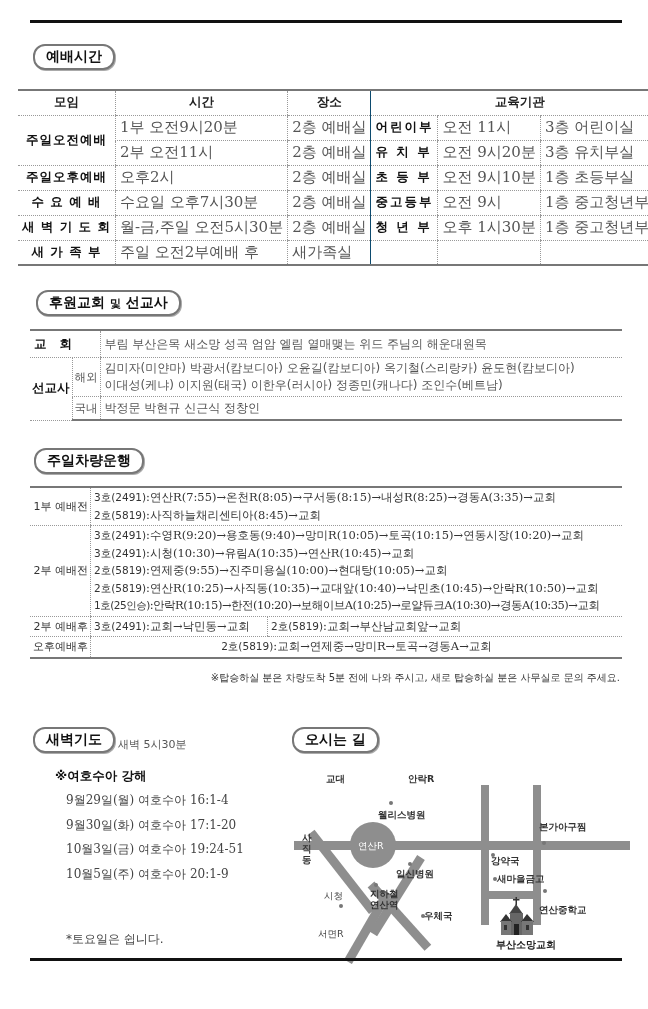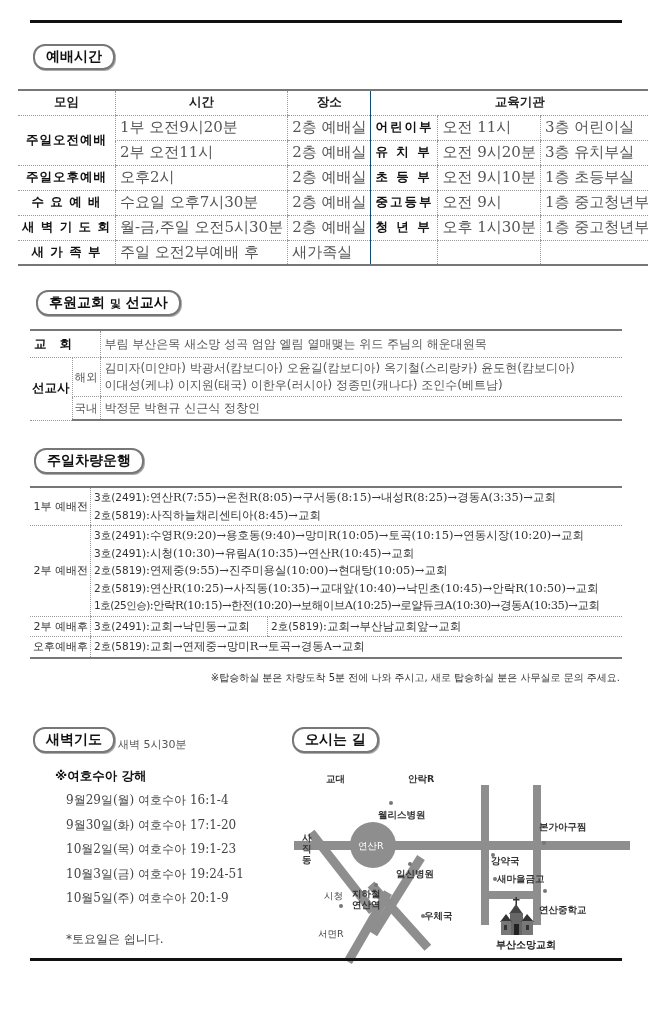--- a/index.html
+++ b/index.html
@@ -191,35 +191,34 @@
     <td class="lbl">2부 예배후</td>
     <td class="vdot" style="padding:1px 3px; width:170px;">
       <div class="line"><b>3호(2491)</b><span>:교회→낙민동→교회</span></div>
     </td>
     <td class="vdot" style="padding:1px 3px;">
       <div class="line"><b>2호(5819)</b><span>:교회→부산남교회앞→교회</span></div>
     </td>
   </tr>
   <tr class="rlast">
     <td class="lbl">오후예배후</td>
-    <td class="vdot" colspan="2" style="padding:1px 3px;">
+    <td class="vdot" colspan="2" style="padding:1px 3px;text-align:center;">
       <div class="line"><b>2호(5819)</b><span>:교회→연제중→망미R→토곡→경동A→교회</span></div>
     </td>
   </tr>
 </tbody>
   </table>
 <div class="note">※탑승하실 분은 차량도착 5분 전에 나와 주시고, 새로 탑승하실 분은 사무실로 문의 주세요.</div>
 
 <div class="pill" style="left:33px; top:727px;">새벽기도</div>
 <div class="dawn-sub">새벽 5시30분</div>
 <div class="dawn-title">※여호수아 강해</div>
 <ul class="dawn-list">
   <li>9월29일(월) 여호수아 16:1-4</li>
   <li>9월30일(화) 여호수아 17:1-20</li>
-  <li>10월2일(목) 여호수아 19:1-23</li>
   <li>10월3일(금) 여호수아 19:24-51</li>
   <li>10월5일(주) 여호수아 20:1-9</li>
 </ul>
 <div class="dawn-note">*토요일은 쉽니다.</div>
 
 <div class="pill" style="left:292px; top:727px;">오시는 길</div>
 
 <div class="map">
 
   <div class="road" style="left:-2px; top:71px; width:166px; height:9px;"></div>
@@ -238,21 +237,21 @@
   <div class="mlabel bold" style="left:112px; top:3px;">안락R</div>
   <div class="dot" style="left:93px; top:31px;"></div>
   <div class="mlabel bold" style="left:82px; top:39px;">웰리스병원</div>
   <div class="mlabel bold" style="left:6px; top:62px; width:10px; white-space:normal; line-height:11px;">사직동</div>
   <div class="mlabel" style="left:62px; top:70px; color:#fff;">연산R</div>
   <div class="dot" style="left:112px; top:92px;"></div>
   <div class="mlabel bold" style="left:100px; top:98px;">일신병원</div>
   <div class="mlabel" style="left:28px; top:120px;">시청</div>
   <div class="dot" style="left:43px; top:134px;"></div>
   <div class="dot" style="left:78px; top:113px;"></div>
-  <div class="mlabel bold" style="left:56px; top:118px; line-height:11px; text-align:center;">
+  <div class="mlabel bold" style="left:74px; top:118px; line-height:11px; text-align:center;">
     <div>지하철</div>
       <div>연산역</div>
   </div>
   <div class="dot" style="left:125px; top:144px;"></div>
   <div class="mlabel bold" style="left:128px; top:140px;">우체국</div>
   <div class="mlabel" style="left:22px; top:158px;">서면R</div>
 
   <div class="mlabel bold" style="left:243px; top:51px;">본가아구찜</div>
   <div class="dot" style="left:246px; top:71px;"></div>
   <div class="dot" style="left:195px; top:83px;"></div>

